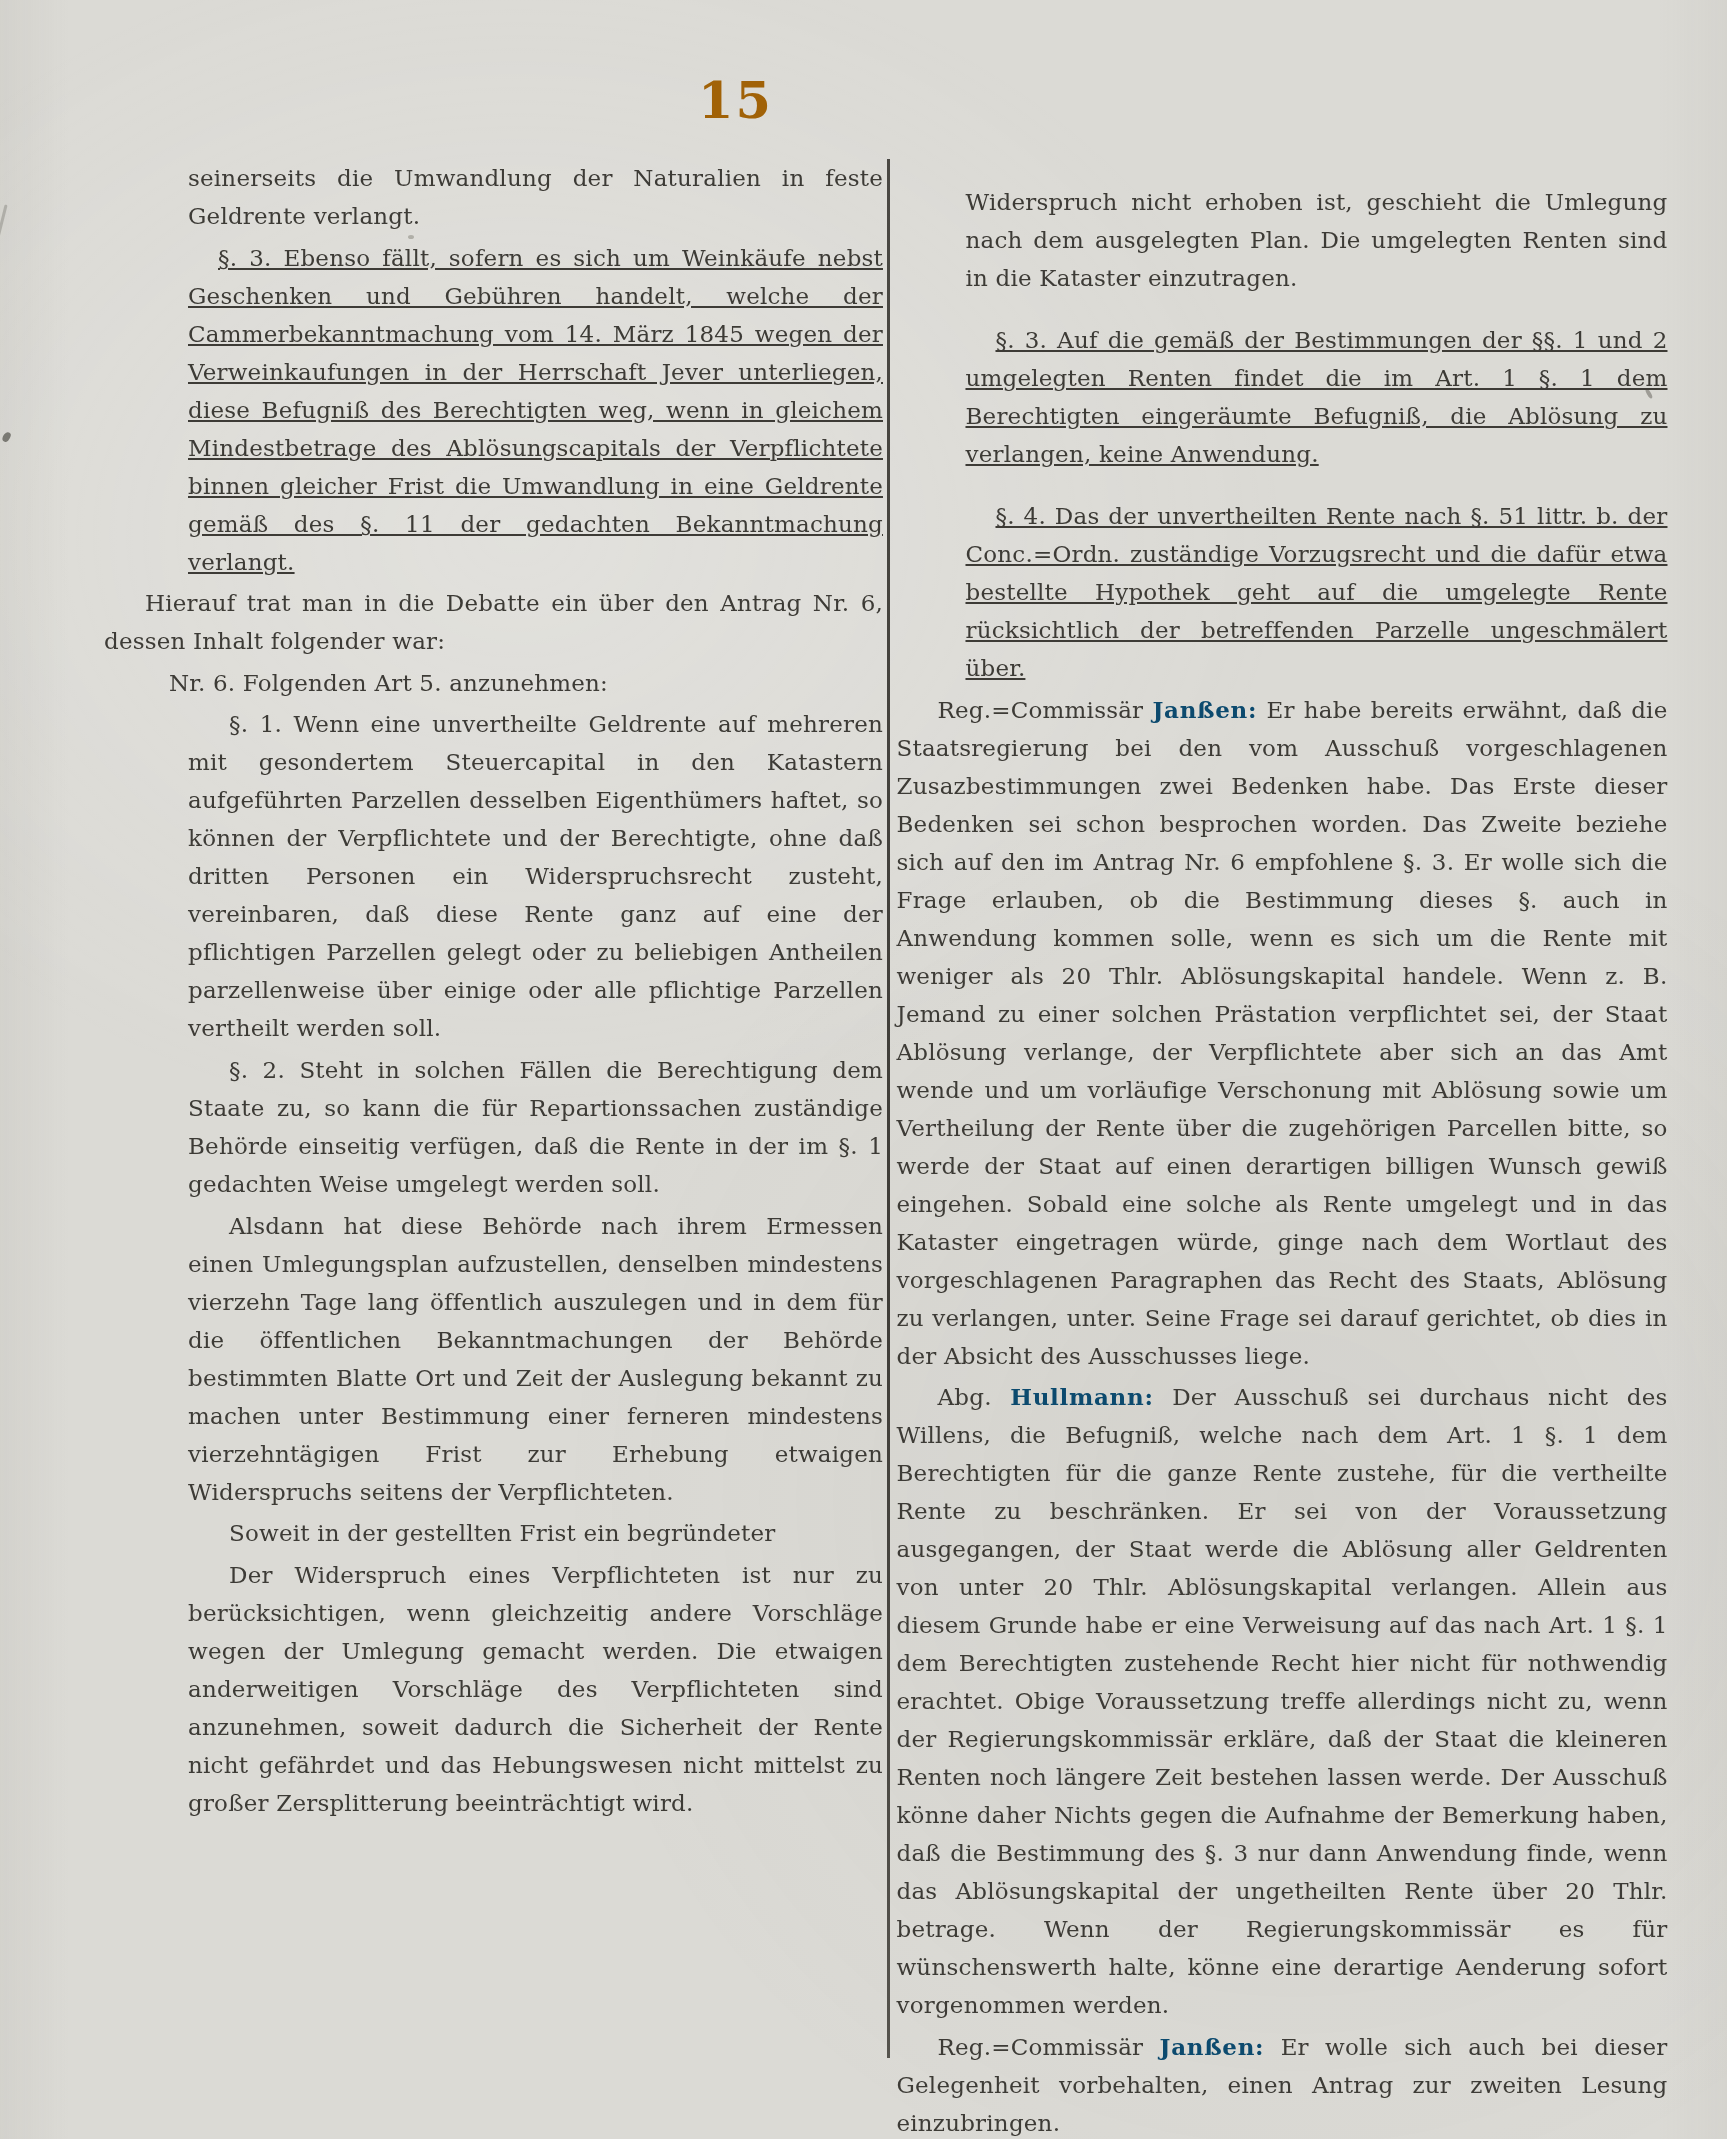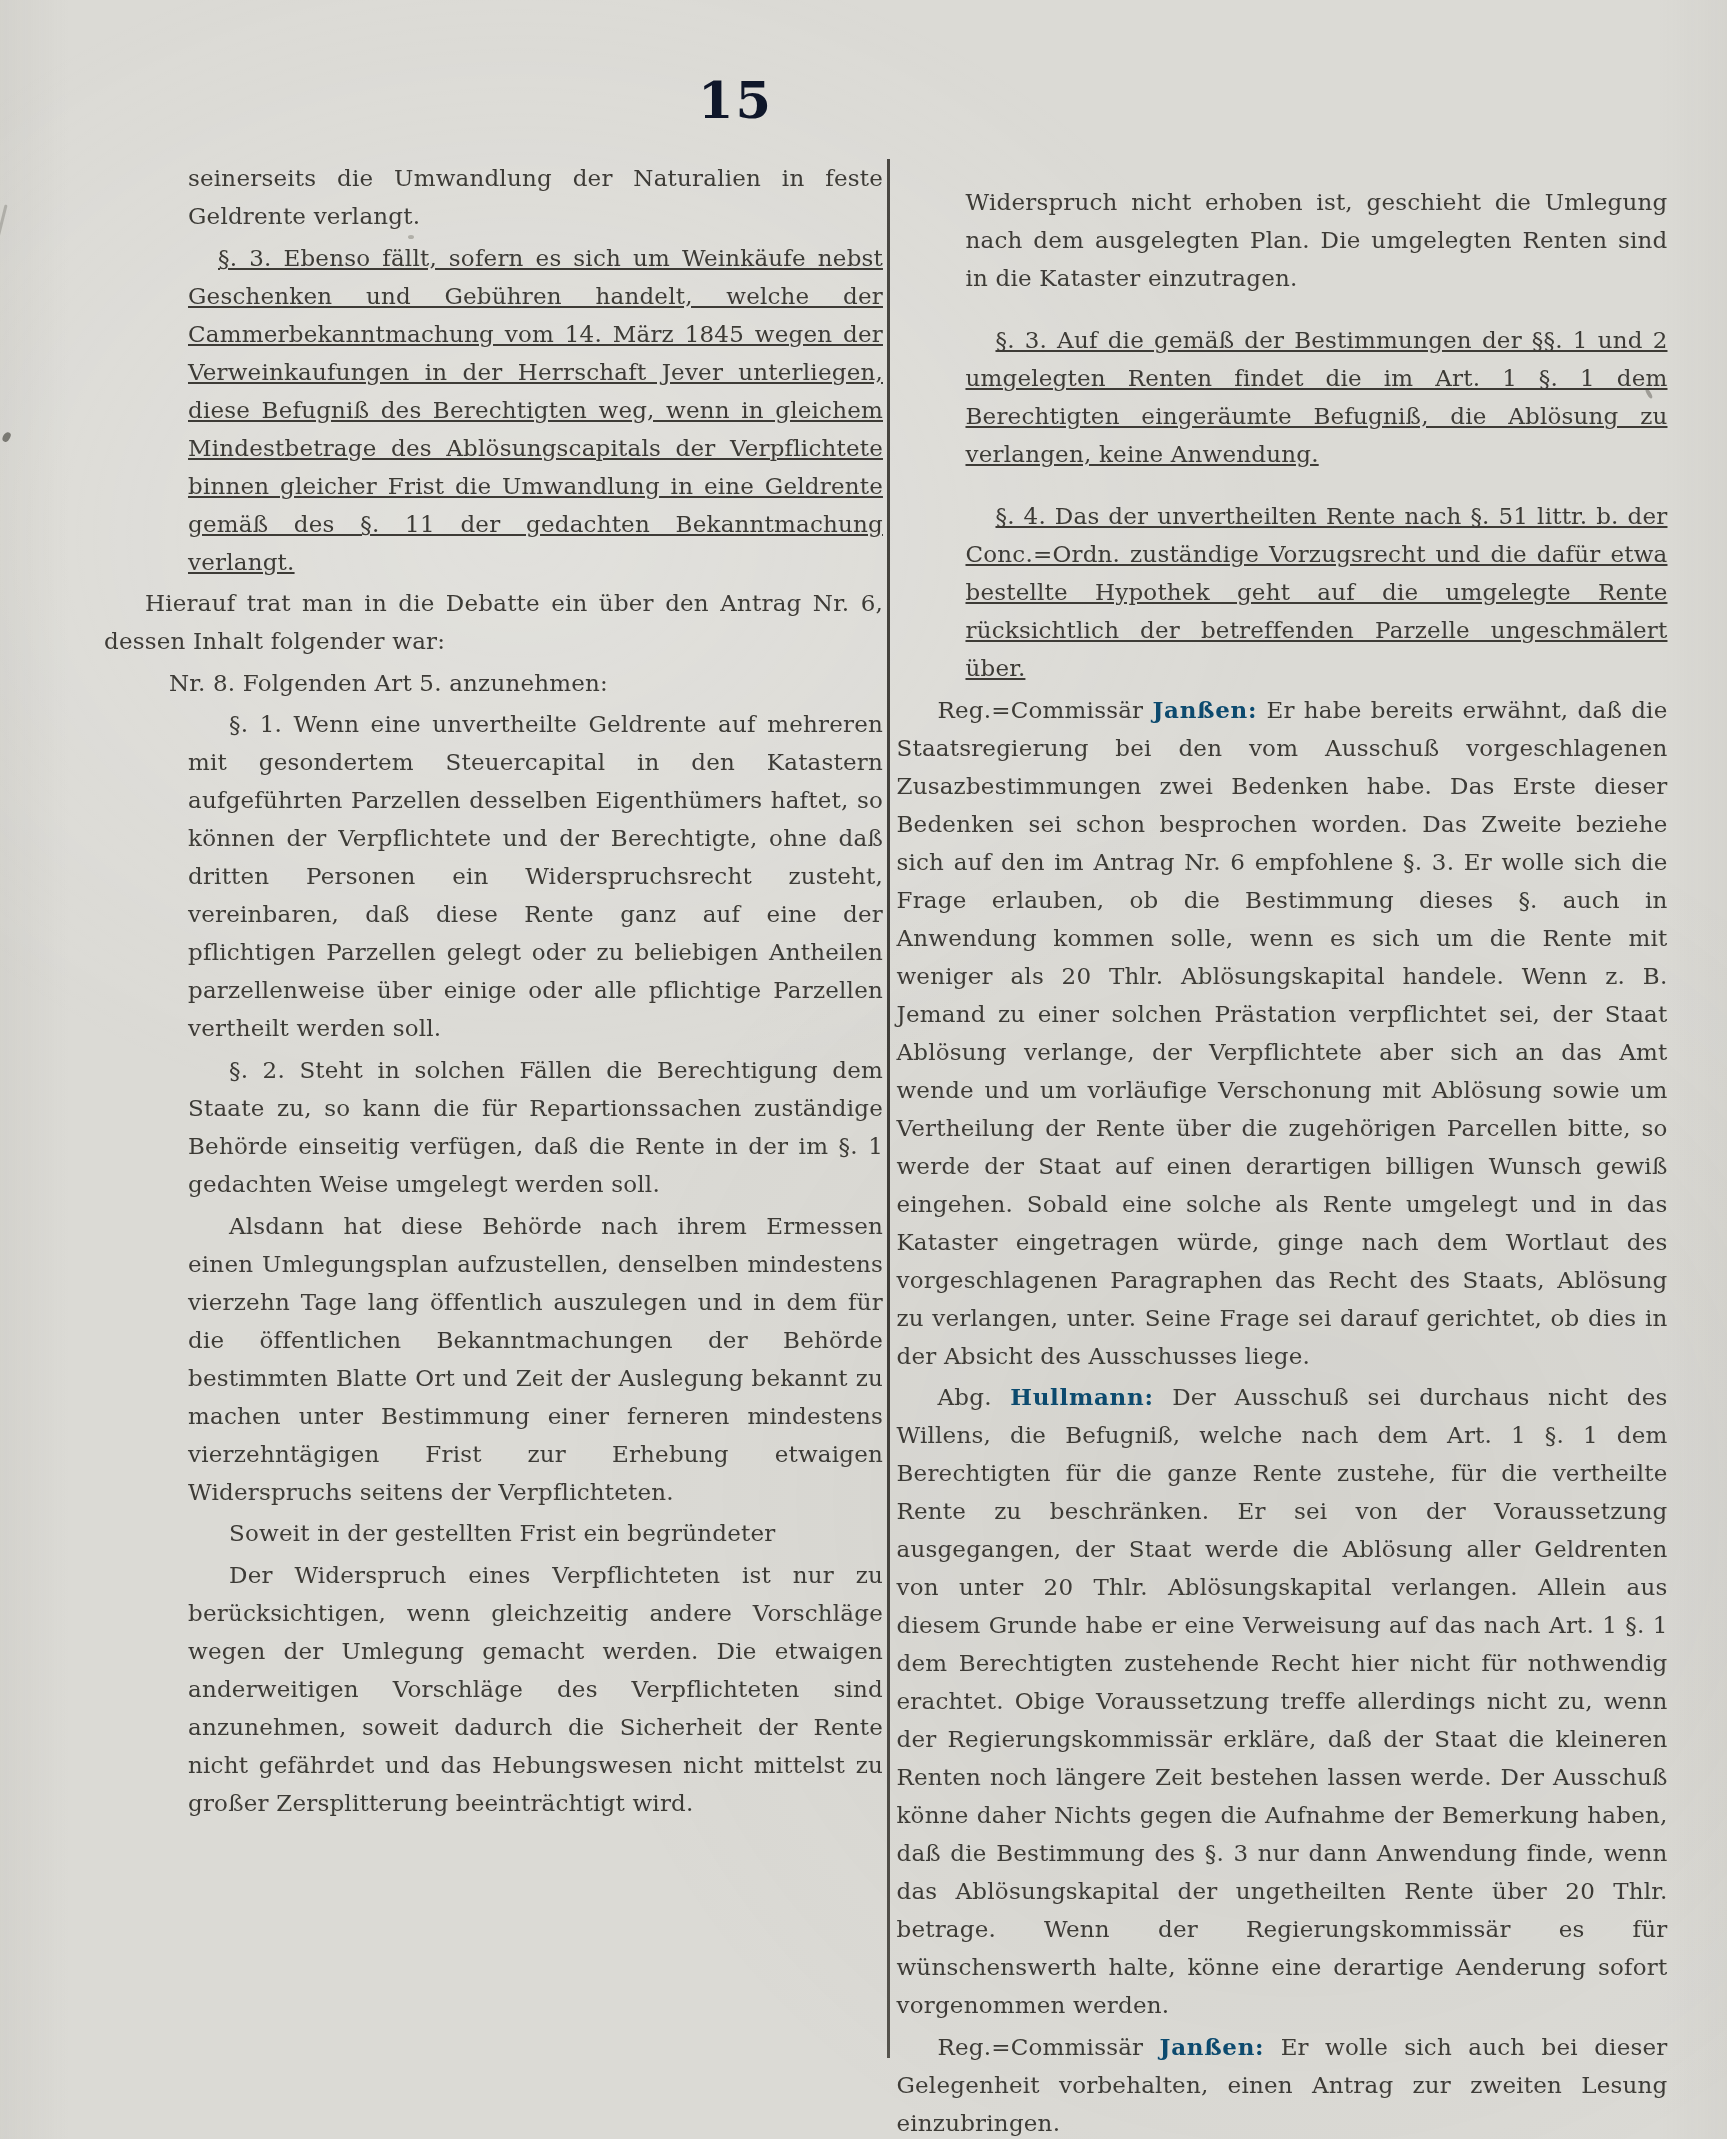--- a/index.html
+++ b/index.html
@@ -15,21 +15,21 @@
     font-family: "DejaVu Serif", "Liberation Serif", serif;
     color: #3d3b36;
   }
   .page-number {
     position: absolute;
     top: 70px; left: 0; width: 1471px;
     text-align: center;
     font-size: 51px;
     font-weight: bold;
     letter-spacing: 2.1px;
-    color: #0f172a;
+    color: #a16207;
   }
   .columns {
     position: absolute;
     top: 159px; left: 104px;
     width: 1566px;
     display: flex;
     align-items: flex-start;
   }
   .col { text-align: justify; }
   .col-left  { width: 779px; }
@@ -70,21 +70,21 @@
 <div class="speck-3"></div>
 
 <div class="page-number">15</div>
 
 <div class="columns">
 
   <div class="col col-left">
     <p class="q">seinerseits die Umwandlung der Naturalien in feste Geldrente verlangt.</p>
     <p class="q ind40">§. 3.  Ebenso fällt, sofern es sich um Weinkäufe nebst Geschenken und Gebühren handelt, welche der Cammerbekanntmachung vom 14. März 1845 wegen der Verweinkaufungen in der Herrschaft Jever unterliegen, diese Befugniß des Berechtigten weg, wenn in gleichem Mindestbetrage des Ablösungscapitals der Verpflichtete binnen gleicher Frist die Umwandlung in eine Geldrente gemäß des §. 11 der gedachten Bekanntmachung verlangt.</p>
     <p class="ind55">Hierauf trat man in die Debatte ein über den Antrag Nr. 6, dessen Inhalt folgender war:</p>
-    <p class="nr">Nr. 8.  Folgenden Art 5. anzunehmen:</p>
+    <p class="nr">Nr. 6.  Folgenden Art 5. anzunehmen:</p>
     <p class="q ind55">§. 1.  Wenn eine unvertheilte Geldrente auf mehreren mit gesondertem Steuercapital in den Katastern aufgeführten Parzellen desselben Eigenthümers haftet, so können der Verpflichtete und der Berechtigte, ohne daß dritten Personen ein Widerspruchsrecht zusteht, vereinbaren, daß diese Rente ganz auf eine der pflichtigen Parzellen gelegt oder zu beliebigen Antheilen parzellenweise über einige oder alle pflichtige Parzellen vertheilt werden soll.</p>
     <p class="q ind55">§. 2.  Steht in solchen Fällen die Berechtigung dem Staate zu, so kann die für Repartionssachen zuständige Behörde einseitig verfügen, daß die Rente in der im §. 1 gedachten Weise umgelegt werden soll.</p>
     <p class="q ind55">Alsdann hat diese Behörde nach ihrem Ermessen einen Umlegungsplan aufzustellen, denselben mindestens vierzehn Tage lang öffentlich auszulegen und in dem für die öffentlichen Bekanntmachungen der Behörde bestimmten Blatte Ort und Zeit der Auslegung bekannt zu machen unter Bestimmung einer ferneren mindestens vierzehntägigen Frist zur Erhebung etwaigen Widerspruchs seitens der Verpflichteten.</p>
     <p class="q ind55">Soweit in der gestellten Frist ein begründeter</p>
     <p class="q ind55">Der Widerspruch eines Verpflichteten ist nur zu berücksichtigen, wenn gleichzeitig andere Vorschläge wegen der Umlegung gemacht werden.  Die etwaigen anderweitigen Vorschläge des Verpflichteten sind anzunehmen, soweit dadurch die Sicherheit der Rente nicht gefährdet und das Hebungswesen nicht mittelst zu großer Zersplitterung beeinträchtigt wird.</p>
   </div>
 
   <div class="divider"></div>
 
   <div class="col col-right">

